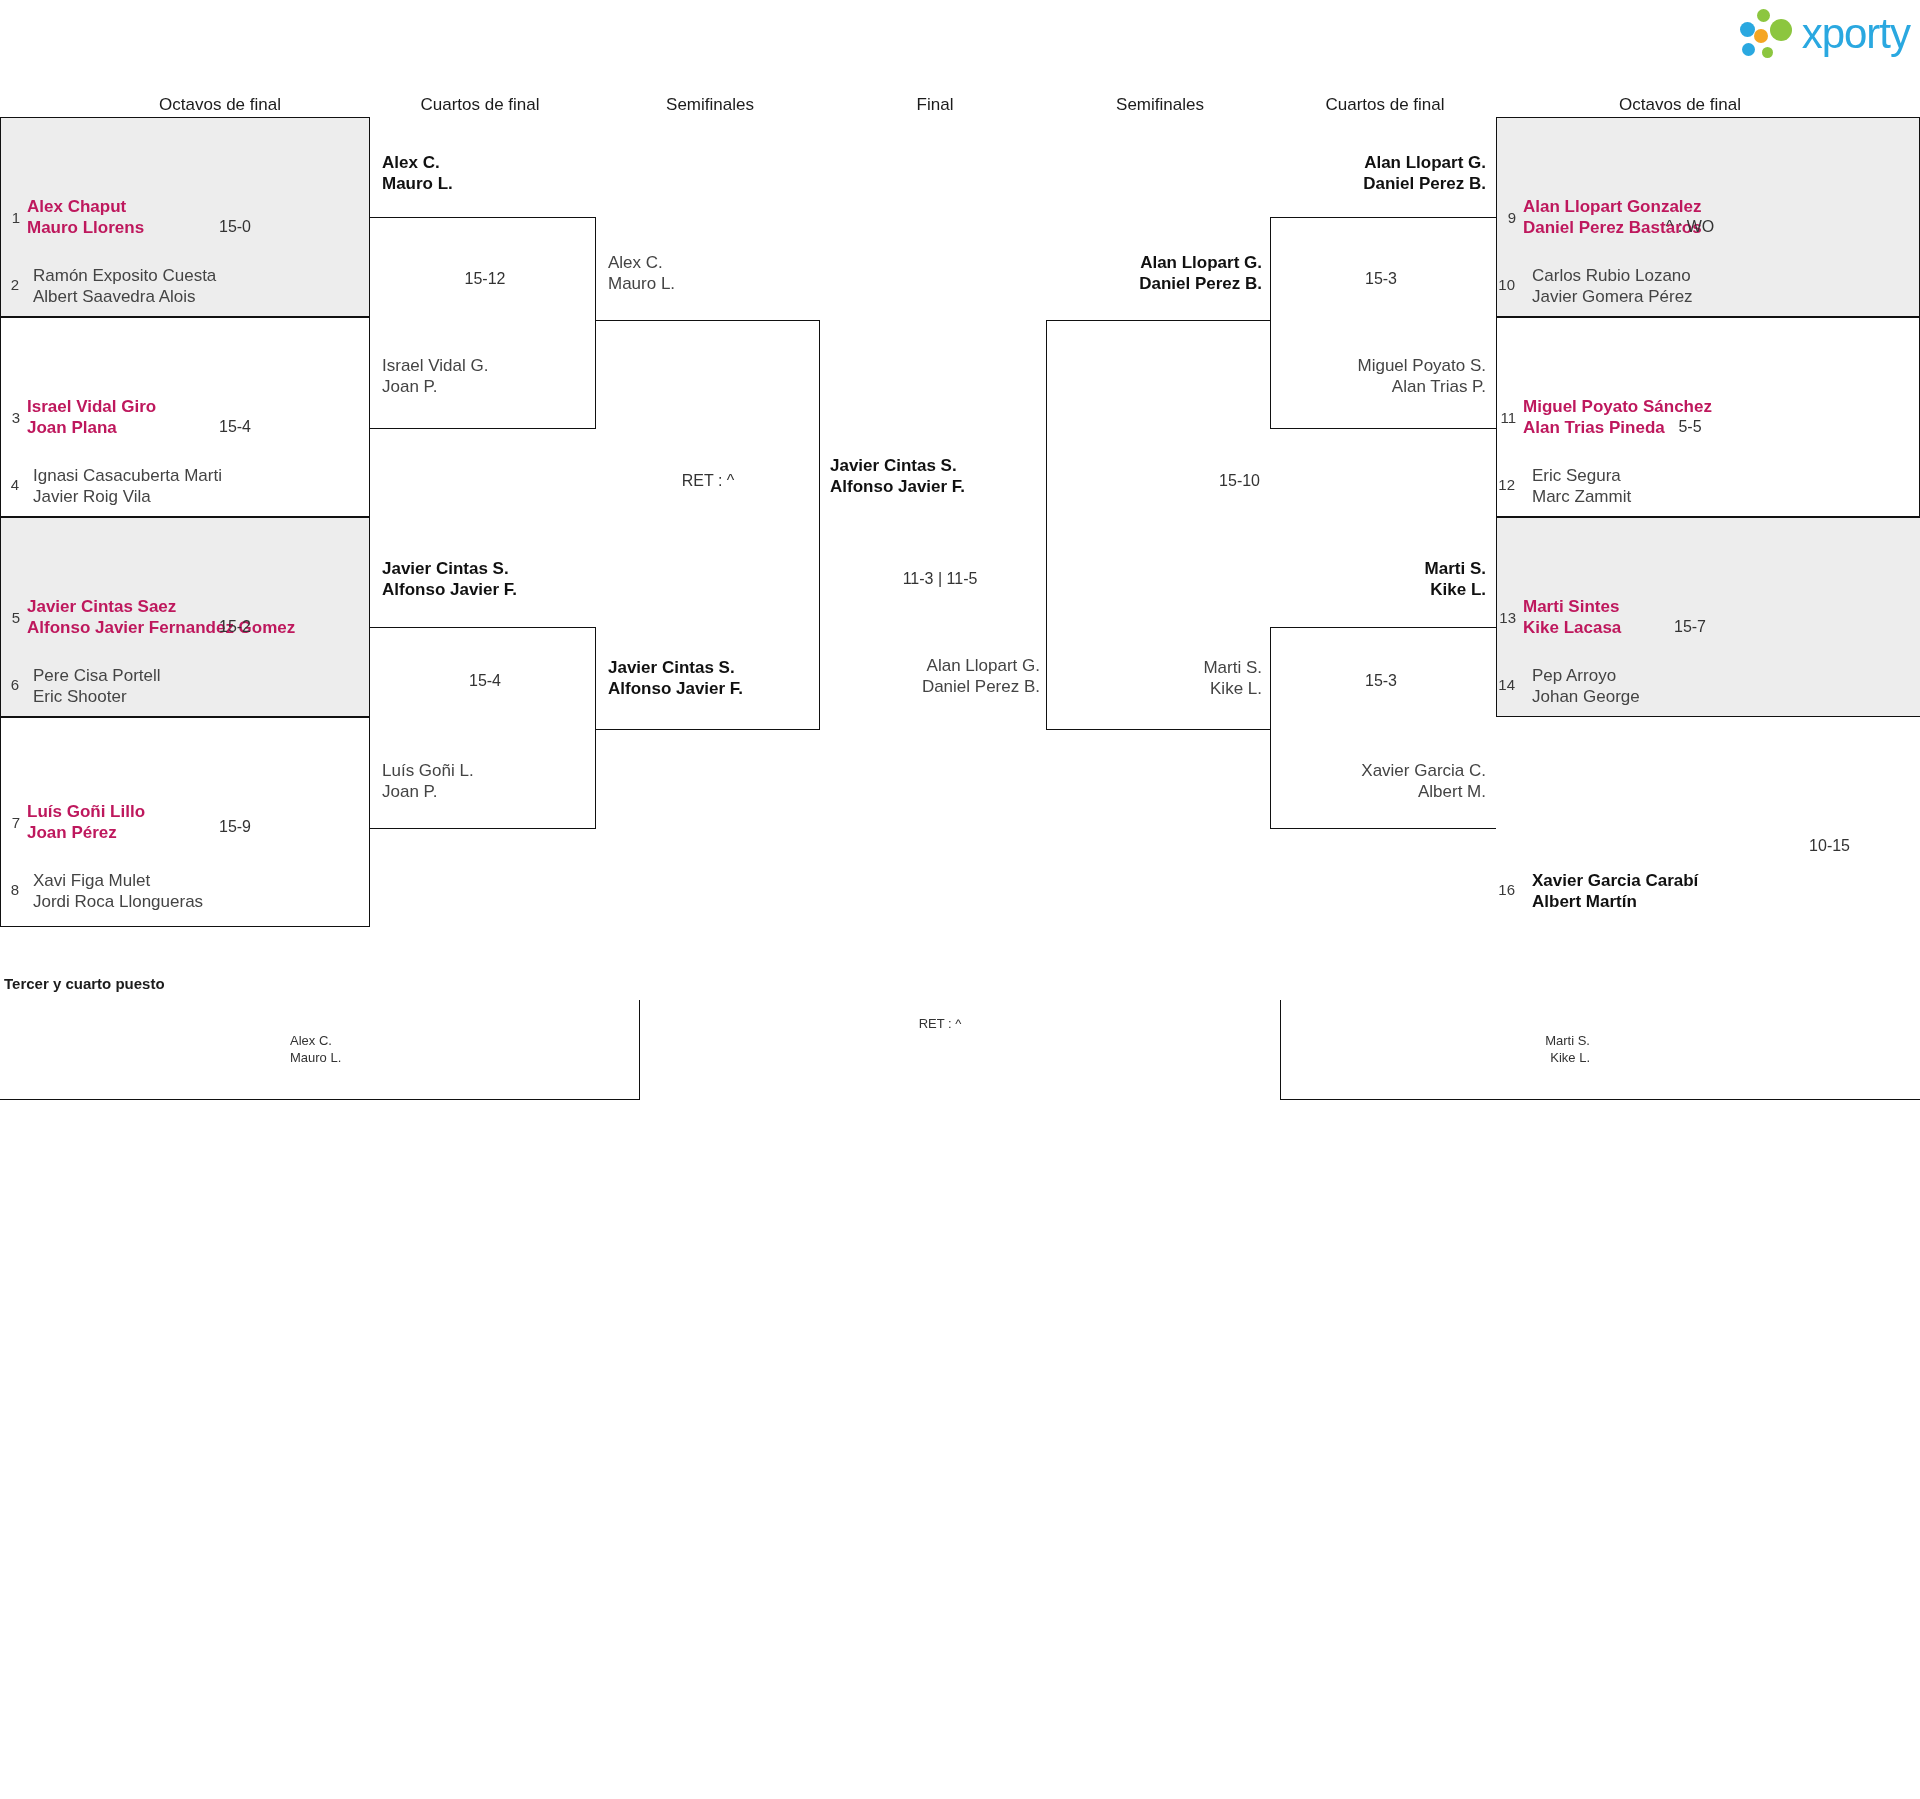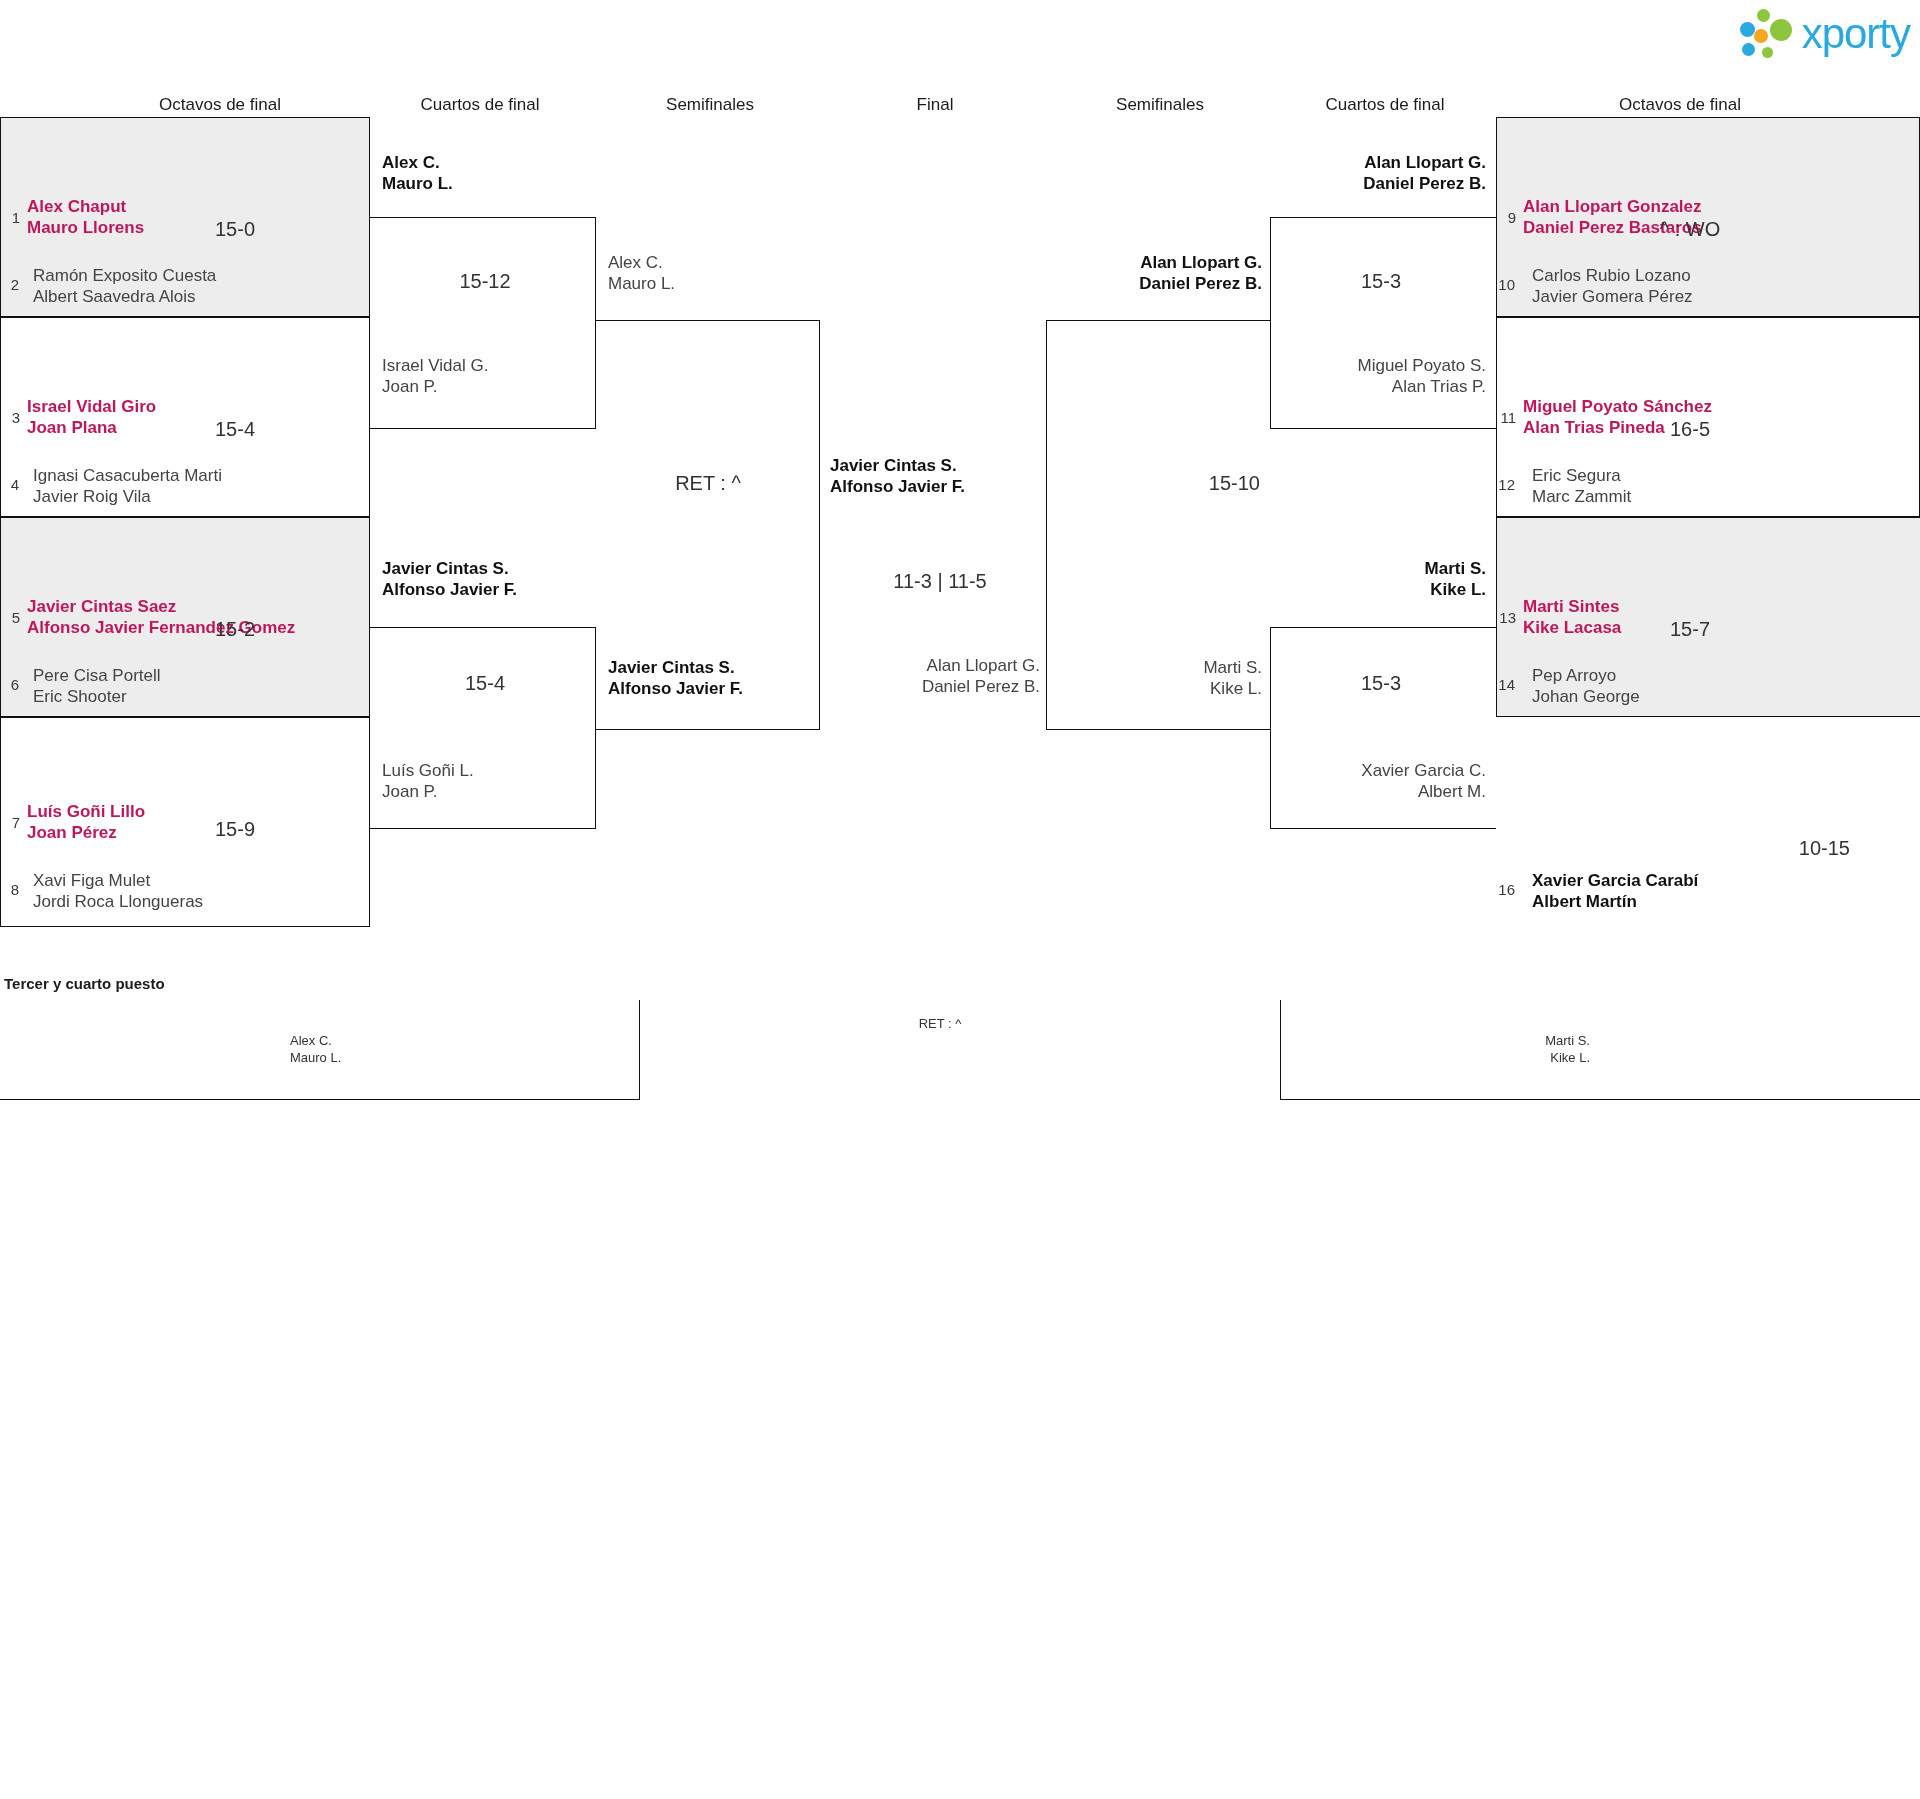--- a/index.html
+++ b/index.html
@@ -45,21 +45,21 @@
   .seed-box.alt { background: #ededed; }
   .seed-no {
     width: 26px; text-align: right; padding-right: 7px;
     font-size: 15px; color: #3a3a3a; flex: none;
   }
   .seed-names { font-size: 17px; line-height: 21px; white-space: nowrap; }
   .seed-names.win { font-weight: bold; color: #be185d; }
   .seed-names.lose { font-weight: normal; color: #444; }
 
   .score {
-    position: absolute; font-size: 20px; color: #333; white-space: nowrap;
+    position: absolute; font-size: 16px; color: #333; white-space: nowrap;
   }
   .name-pair {
     position: absolute; font-size: 17px; line-height: 21px; white-space: nowrap;
   }
   .name-pair.win { font-weight: bold; color: #111; }
   .name-pair.lose { font-weight: normal; color: #444; }
   .name-pair.ralign { text-align: right; }
 
   .conn { position: absolute; border: 1px solid #111; background: transparent; }
   .conn.no-left  { border-left: none; }
@@ -243,21 +243,21 @@
   </div>
   <div class="seed-no" style="position:absolute;left:1496px;top:276px;">10</div>
 
   <div class="seed-box" style="left:1496px;top:317px;width:424px;height:200px;">
     <div class="seed-no">11</div>
     <div class="seed-names win">
       <div>Miguel Poyato Sánchez</div>
         <div>Alan Trias Pineda</div>
     </div>
   </div>
-  <div class="score" style="left:1530px;top:418px;width:320px;text-align:center;">16-5</div>
+  <div class="score" style="left:1530px;top:418px;width:320px;text-align:center;">5-5</div>
   <div class="name-pair lose" style="left:1532px;top:465px;">
     <div>Eric Segura</div>
       <div>Marc Zammit</div>
   </div>
   <div class="seed-no" style="position:absolute;left:1496px;top:476px;">12</div>
 
   <div class="seed-box alt" style="left:1496px;top:517px;width:493px;height:200px;">
     <div class="seed-no">13</div>
     <div class="seed-names win">
       <div>Marti Sintes</div>

